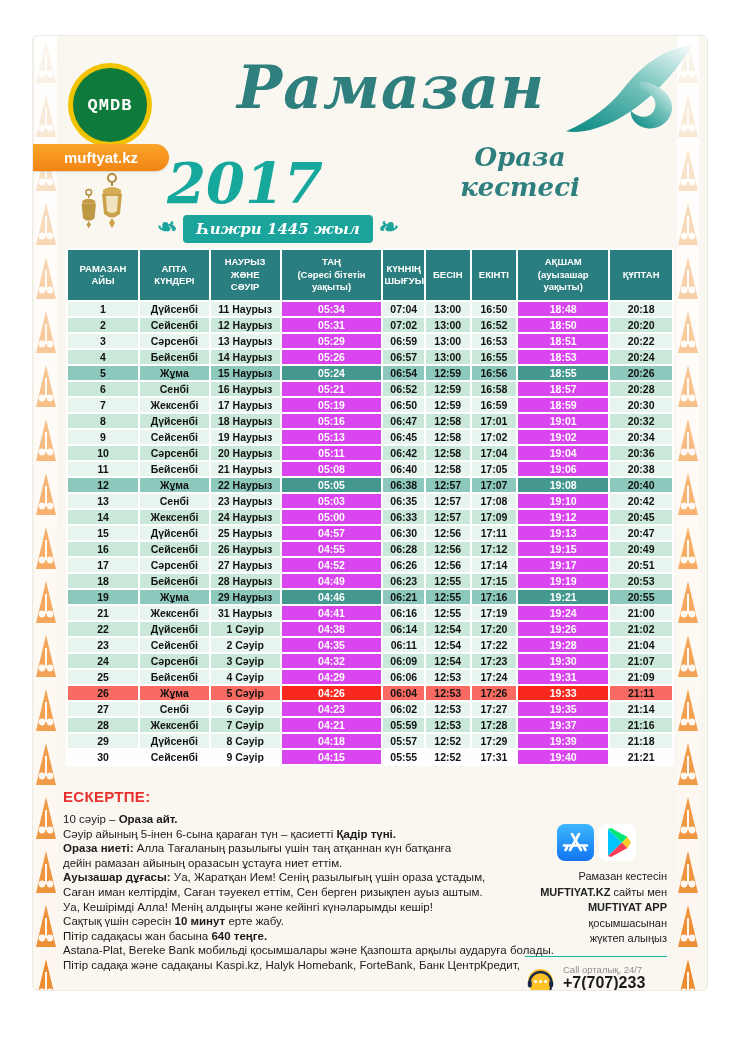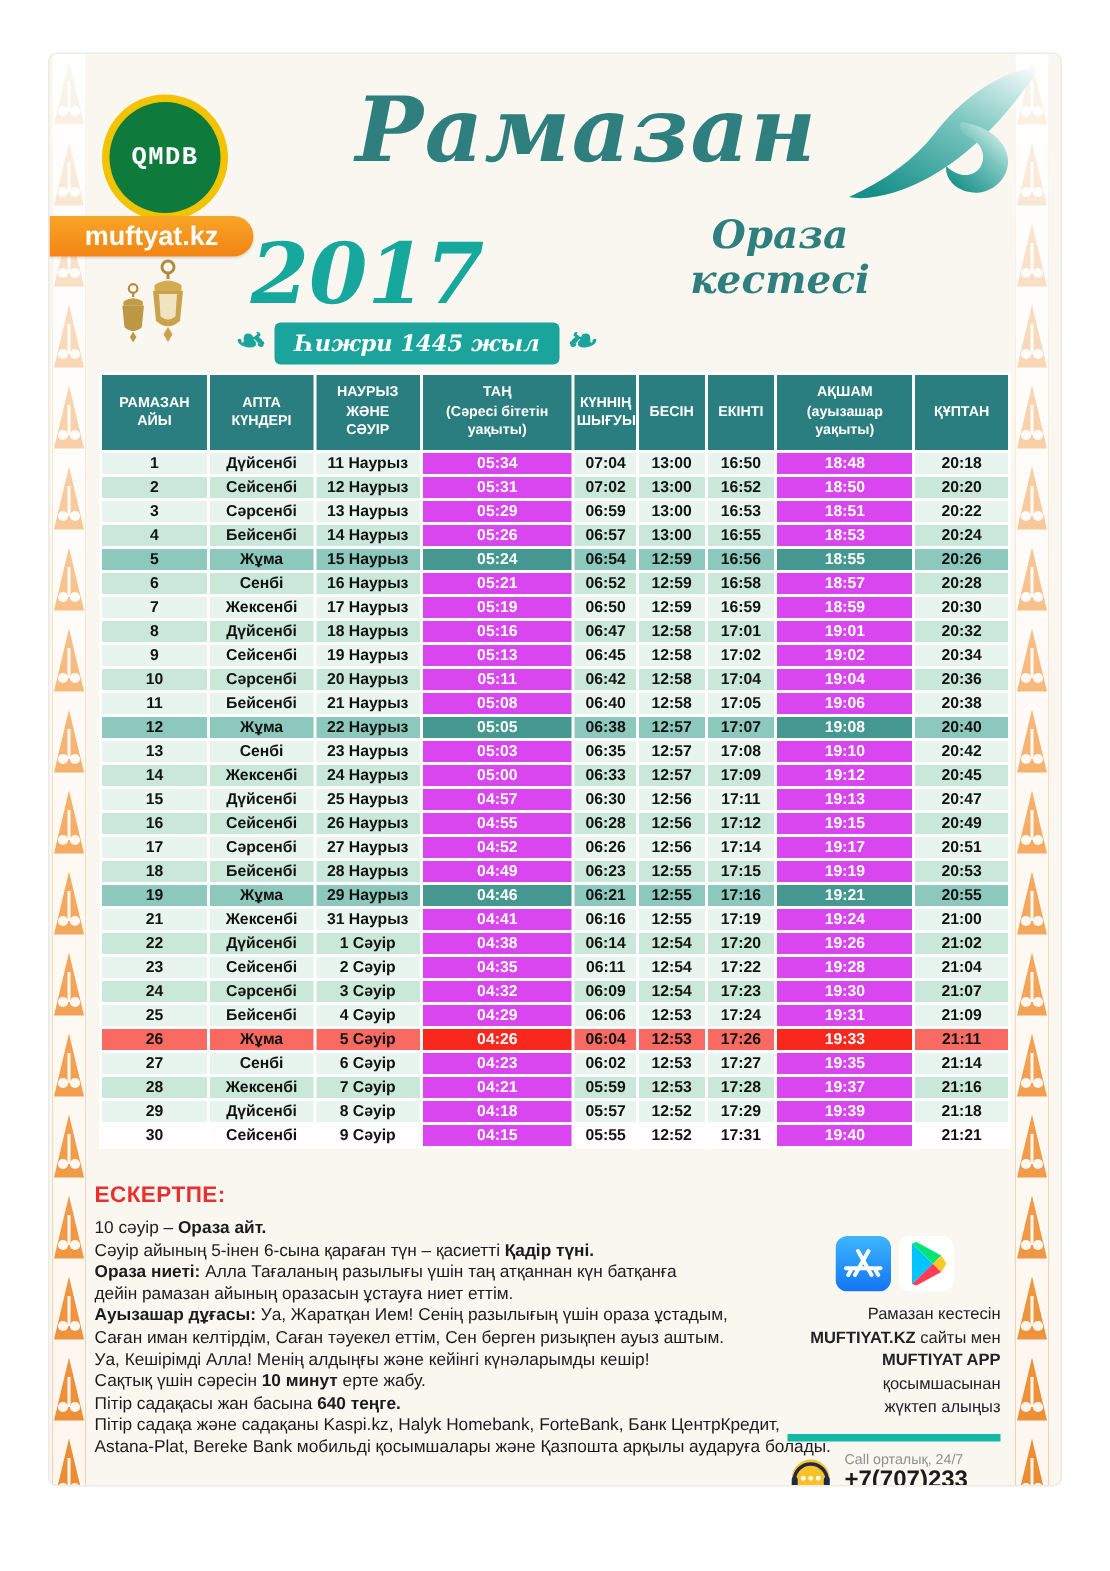--- a/index.html
+++ b/index.html
@@ -18,21 +18,21 @@
   .ornament.right { right: 8px; }
   .ornament svg { flex: 0 0 auto; display:block; }
 
   
   .logo { position: absolute; left: 34px; top: 26px; width: 86px; height: 86px; }
   .logo svg { position:absolute; inset:0; }
   .logo-letters { position: absolute; inset: 0; display:flex; flex-direction:row; align-items:center; justify-content:center; color:#fff; font-family:"Liberation Mono", monospace; font-weight:bold; font-size:17px; line-height:15px; letter-spacing:1px; }
   .site-badge {
     position: absolute; left: 0; top: 108px; width: 136px; height: 27px;
     background: linear-gradient(180deg,#f9a528,#f28414); border-radius: 0 14px 14px 0;
-    color:#fff; font-weight: bold; font-size: 18px; display:flex; align-items:center; justify-content:center;
+    color:#fff; font-weight: bold; font-size: 15px; display:flex; align-items:center; justify-content:center;
     box-shadow: 0 1px 2px rgba(0,0,0,.15);
   }
   .lantern { position:absolute; left: 46px; top: 136px; }
   .main-title {
     position:absolute; left: 158px; top: 16px; width: 400px; text-align:center;
     font-family: "DejaVu Serif", serif; font-style: italic; font-weight: bold;
     font-size: 60px; color: #2e7f7d; letter-spacing: 1px;
   }
   .sub-title {
     position:absolute; left: 382px; top: 106px; width: 210px; text-align:center;
@@ -90,21 +90,21 @@
   .notes { position:absolute; left:30px; top:752px; width:522px; }
   .notes h3 { font-size:15px; font-weight:bold; color:#e8312f; margin-bottom:7px; letter-spacing:.3px; }
   .notes p { font-size:11.5px; line-height:14.6px; color:#1b1b1b; }
   .notes .b, .dl .b { font-weight:bold; }
 
   
   .footer-right { position:absolute; right: 40px; top: 788px; width: 142px; }
   .badges { display:flex; justify-content:center; gap:5px; margin-bottom:8px; }
   .badge-btn { border:none; background:transparent; padding:0; cursor:pointer; line-height:0; }
   .dl { text-align:right; font-size:11px; line-height:15.5px; color:#222; }
-  .call { margin-top:9px; padding-top:7px; border-top:5px solid #14b8a6; display:flex; align-items:center; gap:7px; }
+  .call { margin-top:9px; padding-top:7px; border-top:1px solid #14b8a6; display:flex; align-items:center; gap:7px; }
   .call-texts { text-align:left; }
   .call-label { font-size:9.5px; color:#8f8f8f; line-height:12px; }
   .call-phone { font-size:16px; font-weight:bold; color:#1b1b1b; line-height:14px; }
 </style>
 </head>
 <body>
 
 <div class="card">
 
   <div class="ornament left" id="orn-left">
@@ -752,22 +752,22 @@
     <div id="notes-lines">
         <p><span>10 сәуір – </span><span class="b">Ораза айт.</span></p>
         <p><span>Сәуір айының 5-інен 6-сына қараған түн – қасиетті </span><span class="b">Қадір түні.</span></p>
         <p><span class="b">Ораза ниеті:</span><span> Алла Тағаланың разылығы үшін таң атқаннан күн батқанға</span></p>
         <p><span>дейін рамазан айының оразасын ұстауға ниет еттім.</span></p>
         <p><span class="b">Ауызашар дұғасы:</span><span> Уа, Жаратқан Ием! Сенің разылығың үшін ораза ұстадым,</span></p>
         <p><span>Саған иман келтірдім, Саған тәуекел еттім, Сен берген ризықпен ауыз аштым.</span></p>
         <p><span>Уа, Кешірімді Алла! Менің алдыңғы және кейінгі күнәларымды кешір!</span></p>
         <p><span>Сақтық үшін сәресін </span><span class="b">10 минут</span><span> ерте жабу.</span></p>
         <p><span>Пітір садақасы жан басына </span><span class="b">640 теңге.</span></p>
+        <p><span>Astana-Plat, Bereke Bank мобильді қосымшалары және Қазпошта арқылы аударуға болады.</span></p>
         <p><span>Пітір садақа және садақаны Kaspi.kz, Halyk Homebank, ForteBank, Банк ЦентрКредит,</span></p>
-        <p><span>Astana-Plat, Bereke Bank мобильді қосымшалары және Қазпошта арқылы аударуға болады.</span></p>
       </div>
   </section>
 
   <aside class="footer-right">
     <div class="badges">
       <button class="badge-btn">
         <svg width="37" height="37" viewBox="0 0 37 37">
           <defs>
               <linearGradient id="as" x1="0" y1="0" x2="0" y2="1">
             <stop offset="0" stop-color="#3db6fd"></stop>

